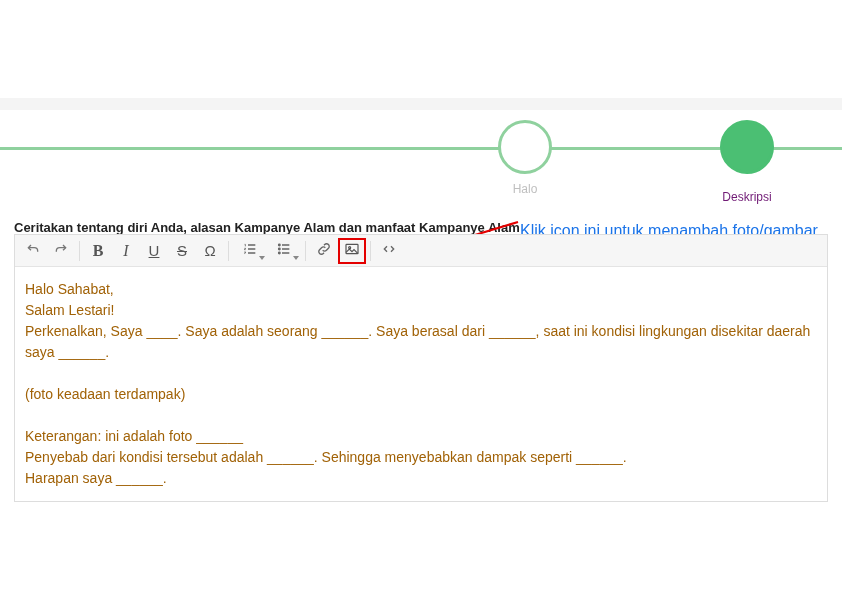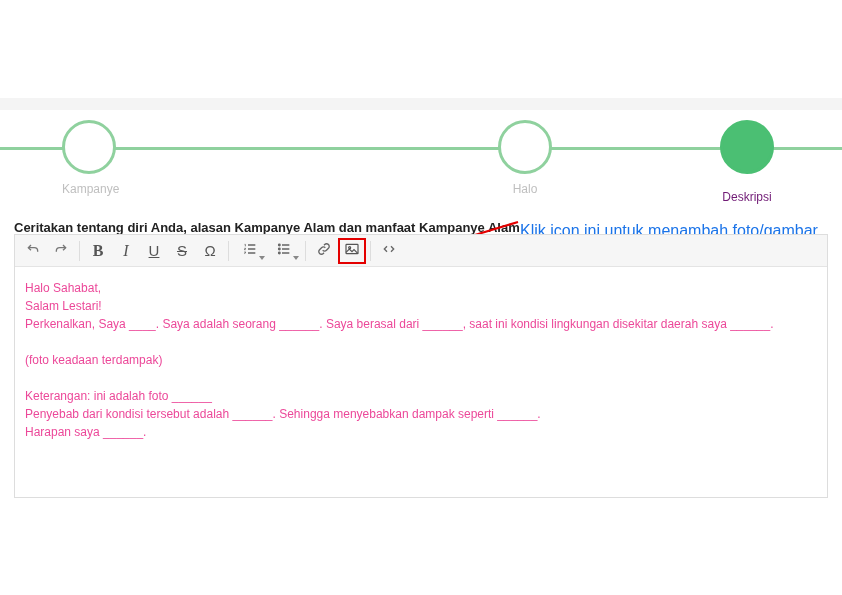--- a/index.html
+++ b/index.html
@@ -35,41 +35,30 @@
   
   .editor-wrap { position: absolute; top: 234px; left: 14px; right: 14px; border: 1px solid #ddd; background: #fff; }
   .toolbar { display: flex; align-items: center; background: #f6f6f6; border-bottom: 1px solid #e4e4e4; height: 32px; padding: 0 4px; gap: 0; }
   .tb-btn { display: flex; align-items: center; justify-content: center; width: 28px; height: 26px; cursor: pointer; color: #555; font-size: 14px; position: relative; border: 1px solid transparent; }
   .tb-sep { width: 1px; height: 20px; background: #ddd; margin: 0 4px; }
   .tb-btn.highlight { border: 2px solid #e40000; }
   .tb-btn .caret { position: absolute; right: 1px; bottom: 3px; width: 0; height: 0; border-left: 3px solid transparent; border-right: 3px solid transparent; border-top: 4px solid #888; }
   .wide { width: 34px; }
   .tb-btn svg { width: 16px; height: 16px; }
 
-  .editor-body { padding: 12px 10px; font-size: 12px; color: #ec4899; min-height: 230px; line-height: 1.5; white-space: pre-wrap; }
+  .editor-body { padding: 12px 10px; font-size: 14px; color: #a16207; min-height: 230px; line-height: 1.5; white-space: pre-wrap; }
 </style>
 </head>
 <body>
 
 <div class="top-band"></div>
 
 <div class="stepper">
   <div class="step-line"></div>
 
-  <div class="step s1">
-    <div class="circle">
-      <span>
-        <svg viewBox="0 0 24 24" fill="none" stroke="#c7c7c7" stroke-width="1.6">
-            <path d="M3 6l6-2 6 2 6-2v14l-6 2-6-2-6 2V6z"></path>
-            <path d="M9 4v14M15 6v14"></path>
-          </svg>
-      </span>
-    </div>
-    <div class="label">Kampanye</div>
-  </div>
 
 
   <div class="step s3">
     <div class="circle">
       <span>
         <svg viewBox="0 0 24 24" fill="none" stroke="#c7c7c7" stroke-width="1.6">
             <rect x="4" y="5" width="16" height="14" rx="1"></rect>
             <circle cx="9" cy="10" r="1.5"></circle>
             <path d="M4 17l5-5 4 4 3-3 4 4"></path>
           </svg>

